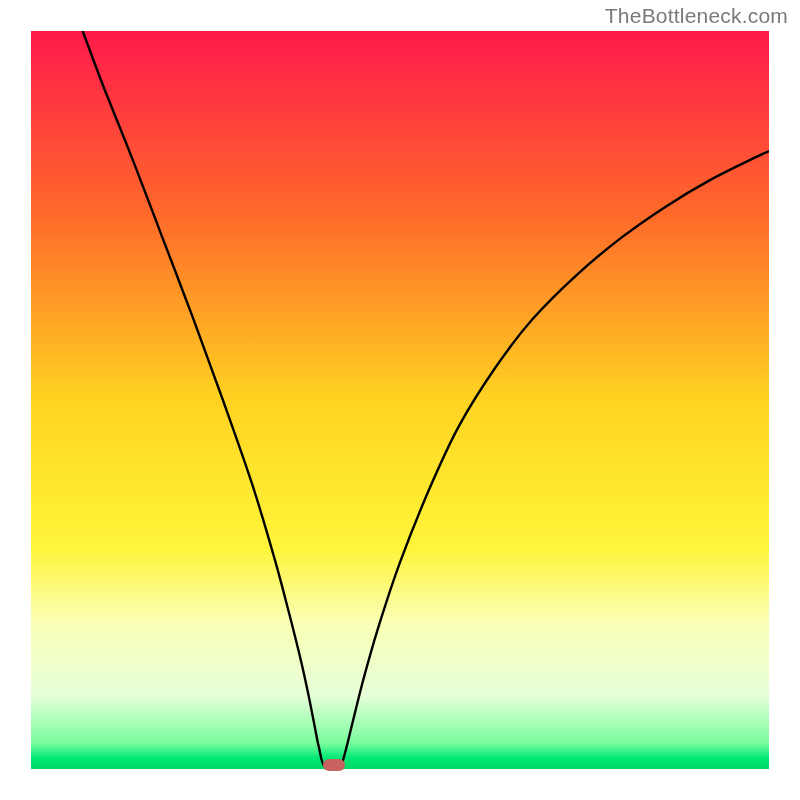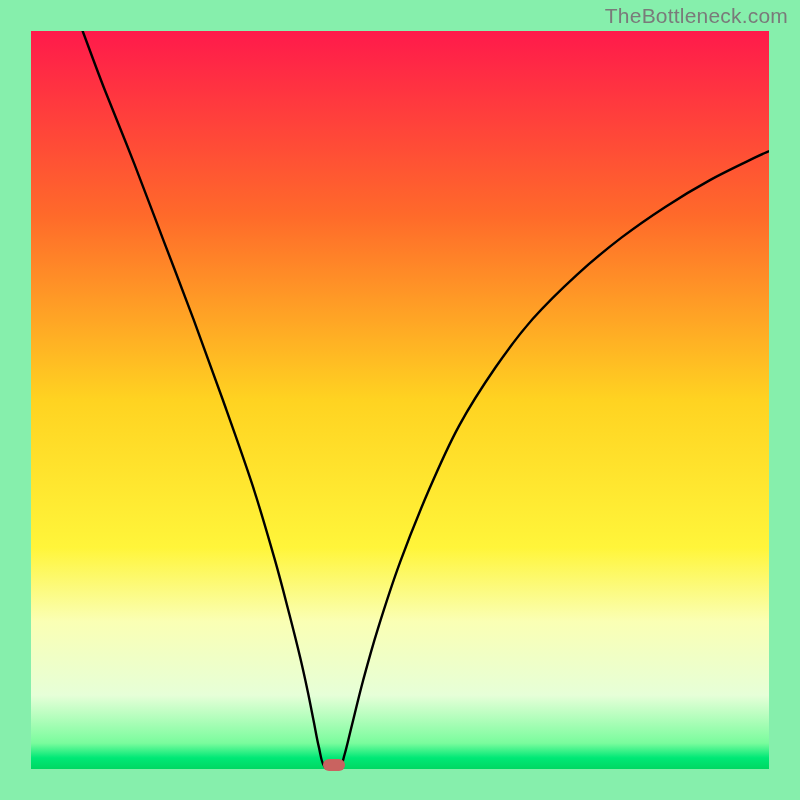--- a/index.html
+++ b/index.html
@@ -8,21 +8,21 @@
     width: 800px;
     height: 800px;
     background: #000000;
     overflow: hidden;
     font-family: Arial, Helvetica, sans-serif;
   }
   .stage {
     position: relative;
     width: 800px;
     height: 800px;
-    background: #86efac;
+    background: #ffffff;
   }
   .watermark {
     position: absolute;
     top: 4px;
     right: 12px;
     color: #7a7a7a;
     font-size: 21px;
     font-weight: 500;
     letter-spacing: 0.2px;
     z-index: 10;

